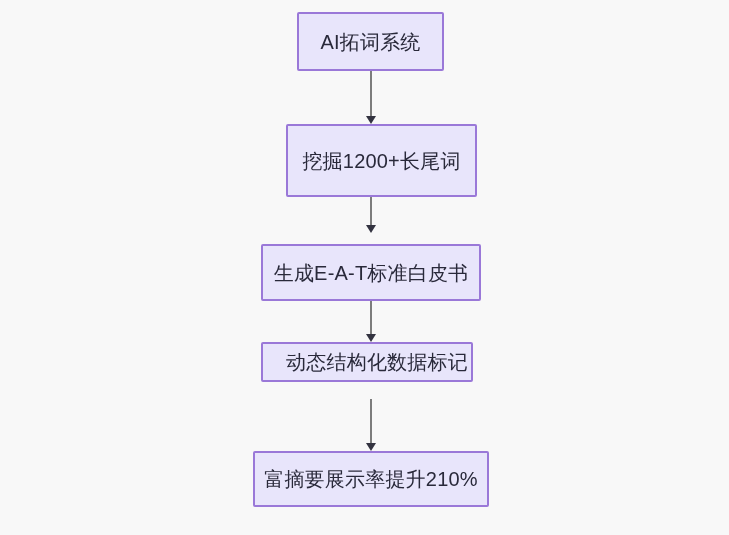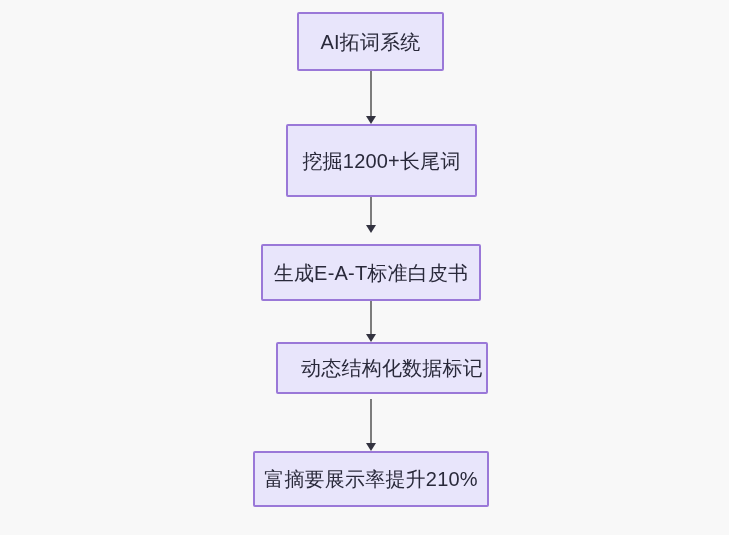--- a/index.html
+++ b/index.html
@@ -95,21 +95,21 @@
   </div>
 
   <div class="flow-node" style="left: 275px; top: 124px; width: 191px; height: 73px; margin-left: 11px;">
     <span class="flow-node-label">挖掘1200+长尾词</span>
   </div>
 
   <div class="flow-node" style="left: 261px; top: 244px; width: 220px; height: 57px;">
     <span class="flow-node-label">生成E-A-T标准白皮书</span>
   </div>
 
-  <div class="flow-node" style="left: 276px; top: 342px; width: 212px; height: 52px; padding-left: 20px;">
+  <div class="flow-node" style="left: 261px; top: 342px; width: 212px; height: 40px; padding-left: 20px;">
     <span class="flow-node-label">动态结构化数据标记</span>
   </div>
 
   <div class="flow-node" style="left: 253px; top: 451px; width: 236px; height: 56px; align-items: center;">
     <span class="flow-node-label">富摘要展示率提升210%</span>
   </div>
 
 </div>
 
 </body></html>

